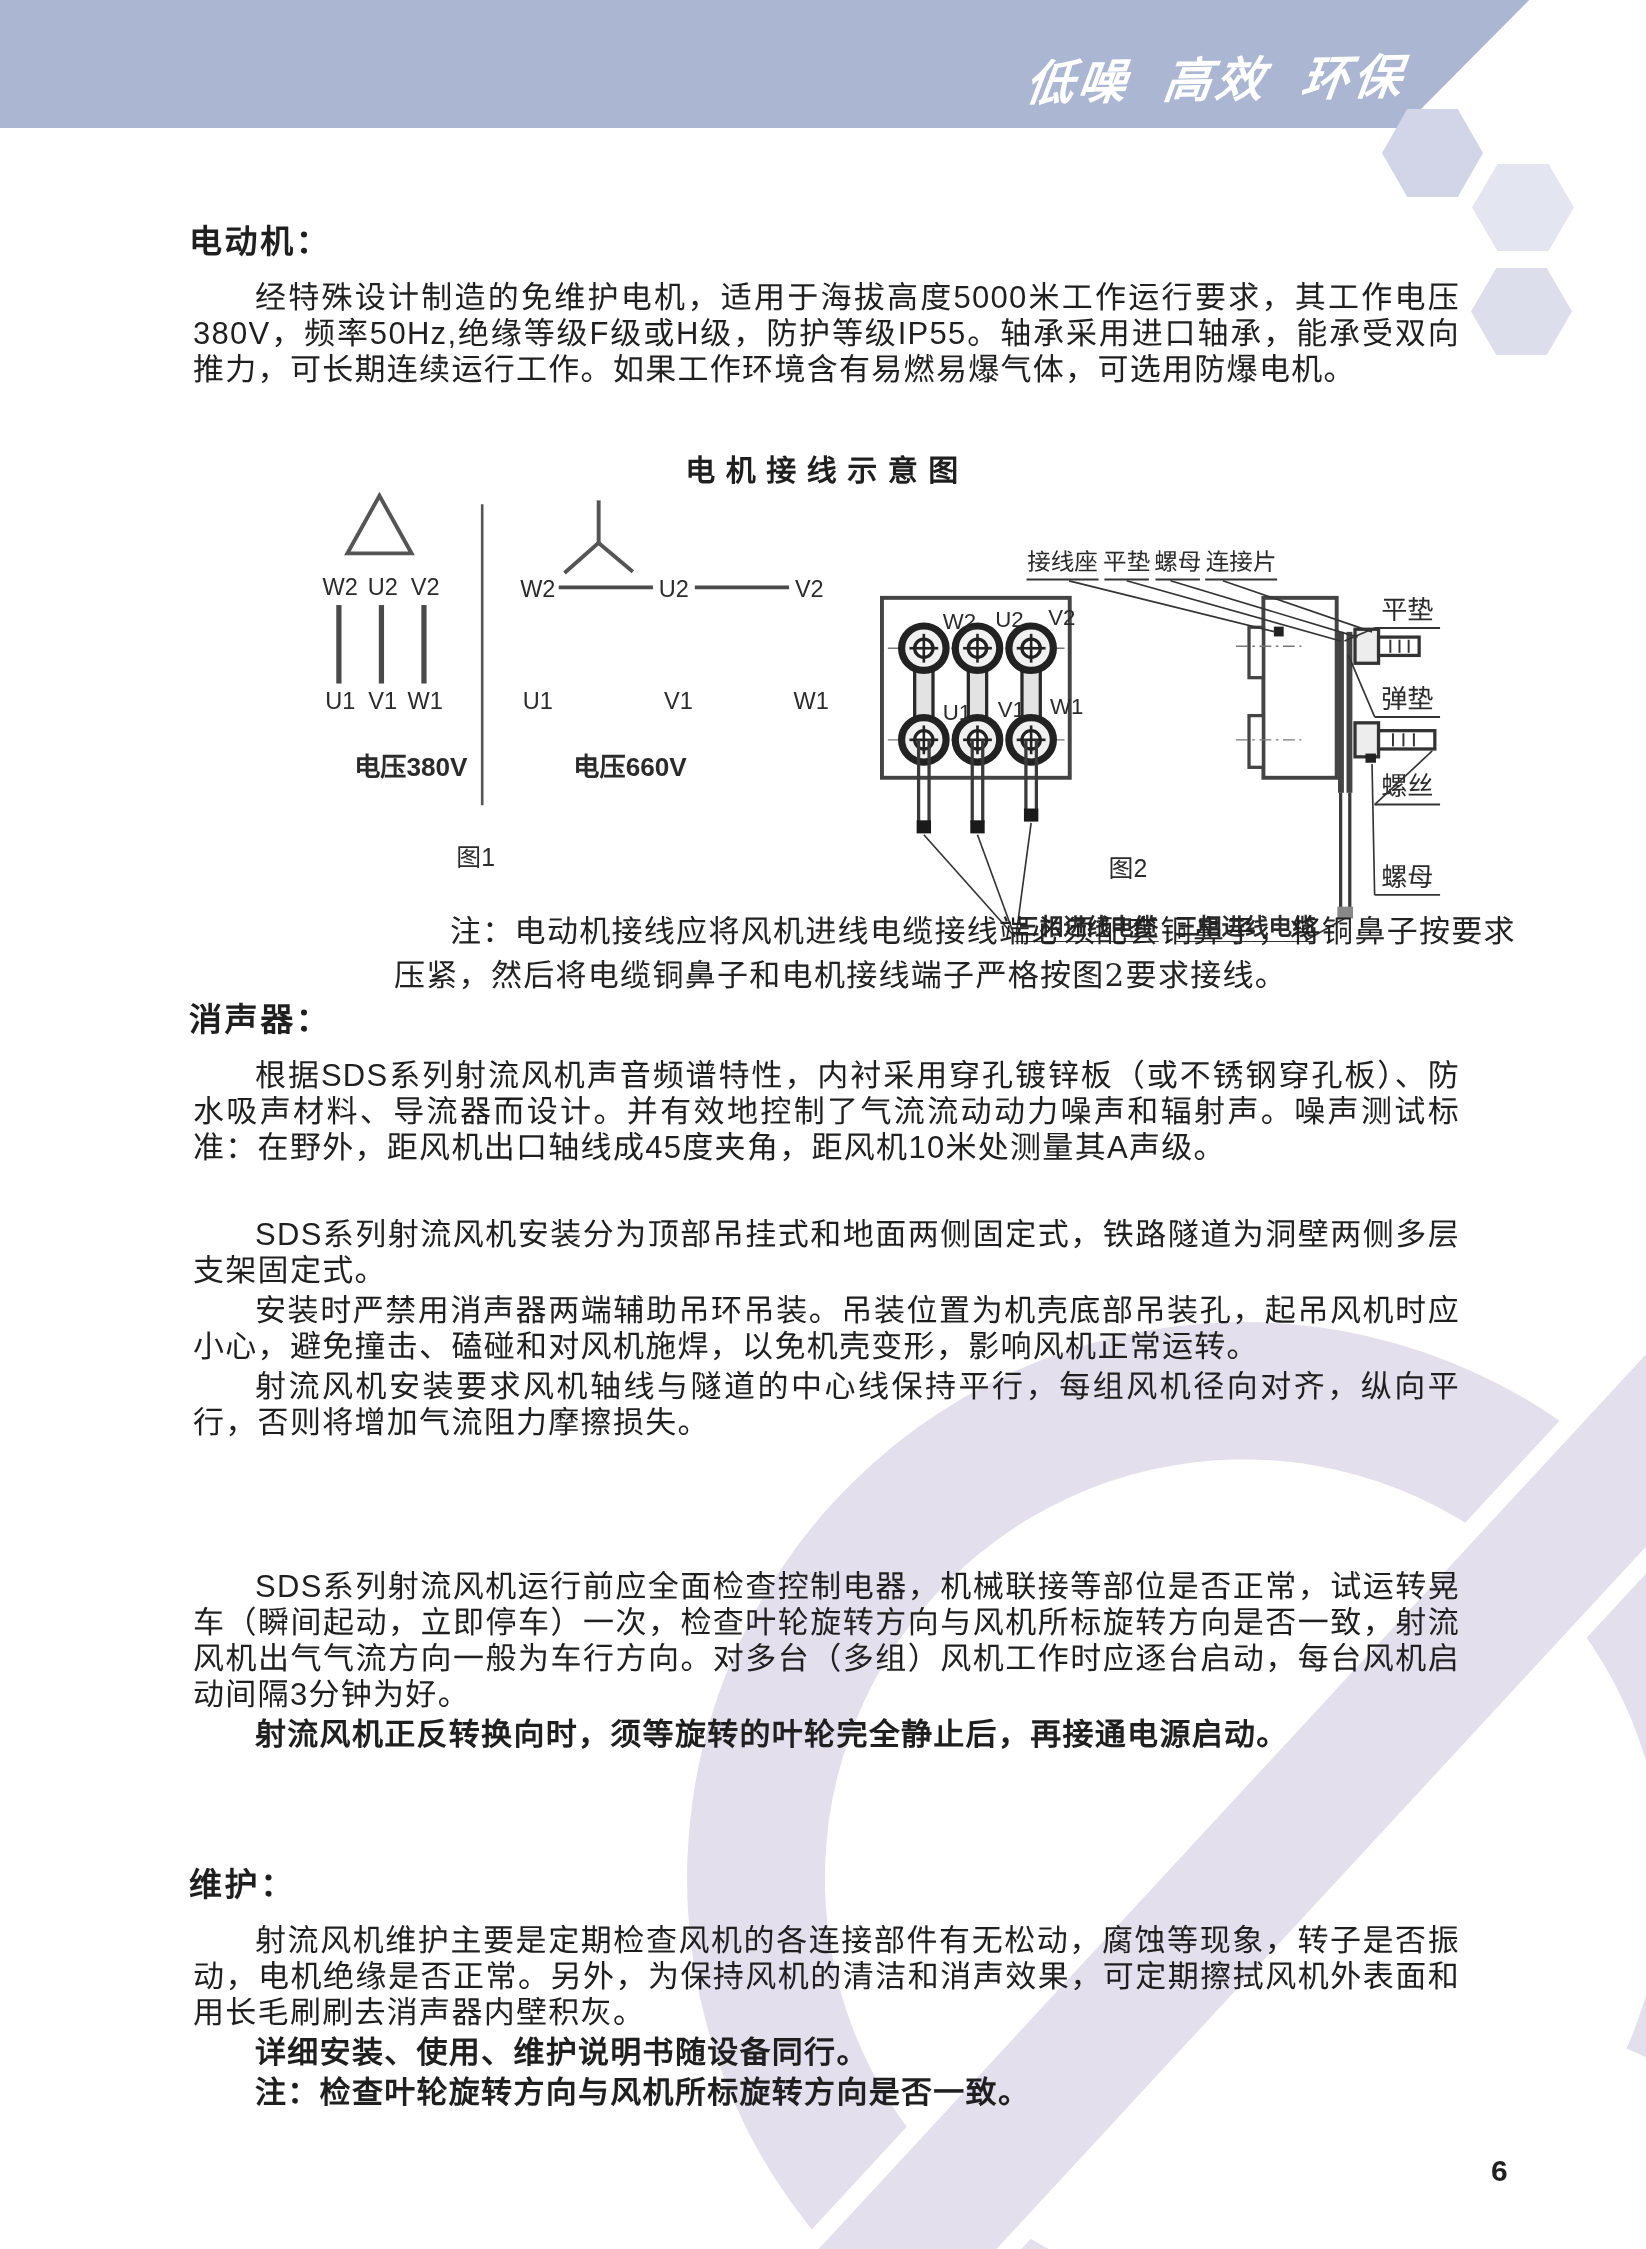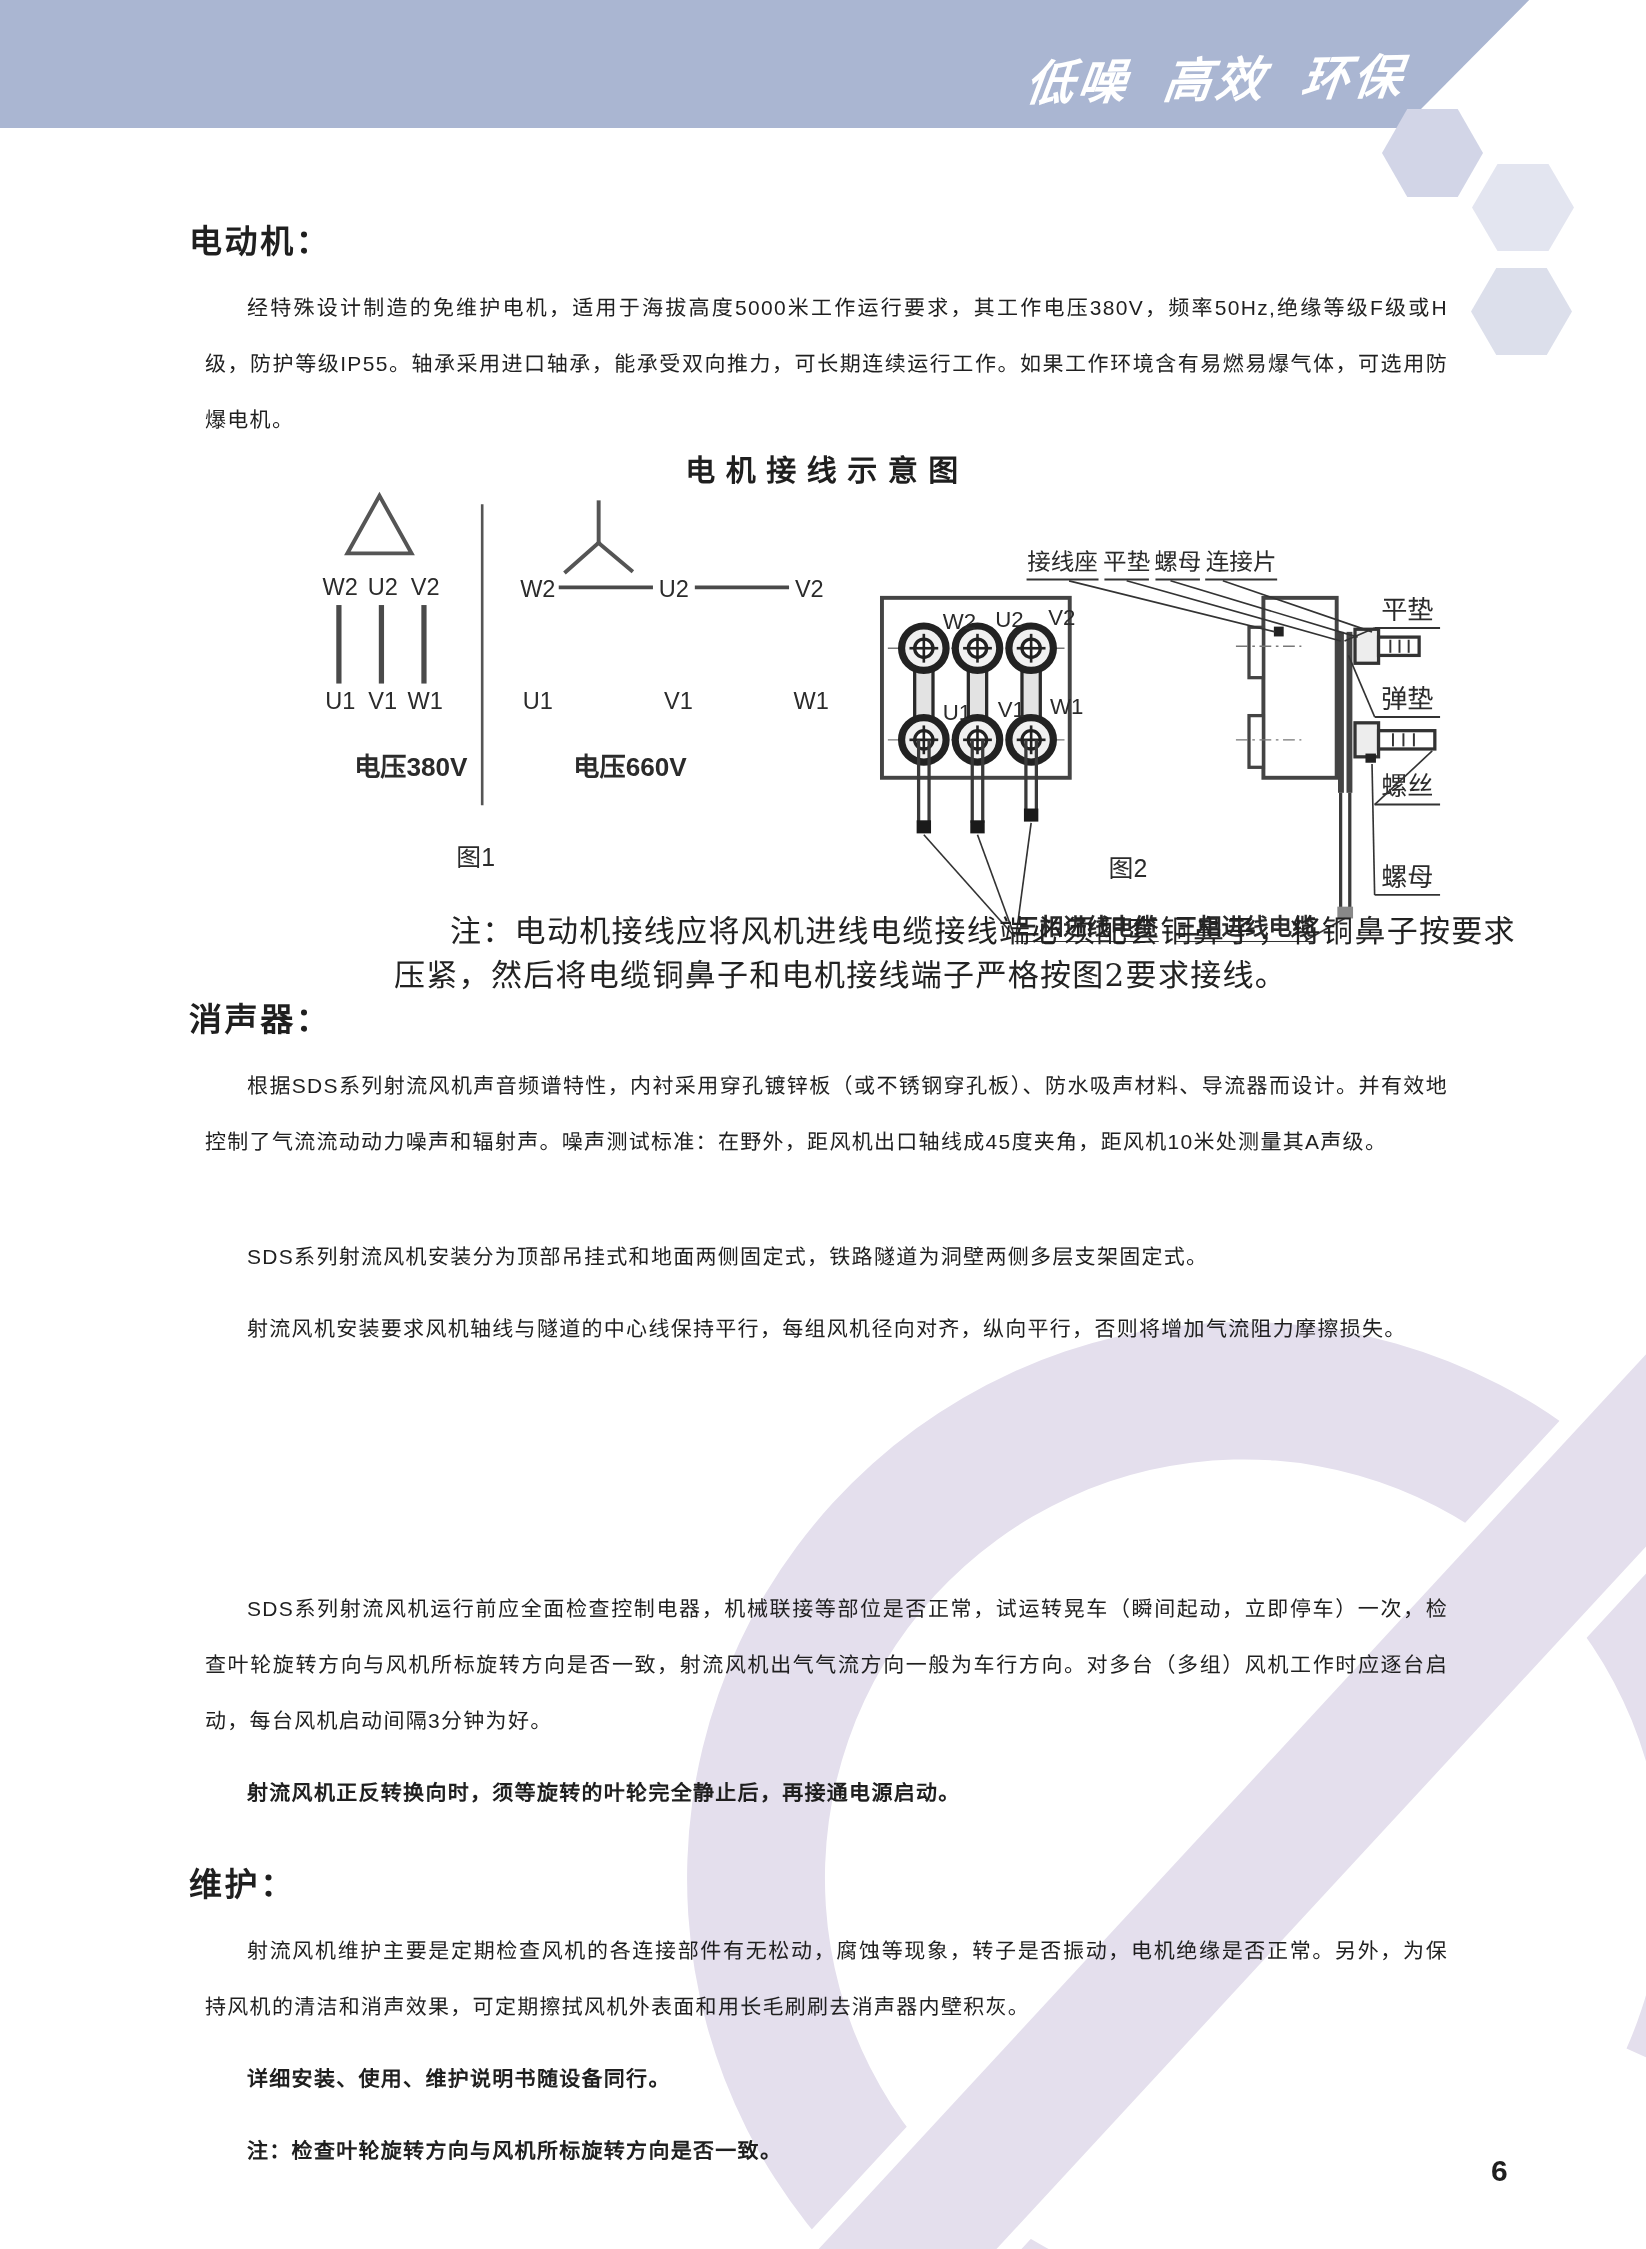--- a/index.html
+++ b/index.html
@@ -20,21 +20,21 @@
   }
   .hex{position:absolute;z-index:1;clip-path:polygon(25% 0,75% 0,100% 50%,75% 100%,25% 100%,0 50%);}
   .hex1{left:1382px;top:109px;width:101px;height:88px;background:#d2d5e7;z-index:3;}
   .hex2{left:1472px;top:164px;width:102px;height:87px;background:#e3e5f0;}
   .hex3{left:1471px;top:268px;width:101px;height:87px;background:#dcdfeb;}
   
   .watermark{position:absolute;left:0;top:0;width:1647px;height:2250px;z-index:0;}
   
   .sec{position:absolute;left:189px;width:1275px;z-index:4;}
   .sec h2{font-size:33px;font-weight:bold;margin:0 0 17px 0;letter-spacing:2.6px;line-height:42px;}
-  .sec p{margin:16px;font-size:21px;line-height:56px;text-align:justify;text-justify:inter-character;
+  .sec p{margin:4px;font-size:31px;line-height:36px;text-align:justify;text-justify:inter-character;
          text-indent:2em;letter-spacing:1.3px;}
   .sec p.bold{font-weight:bold;}
   #sec-motor{top:221px;}
   #sec-silencer{top:999px;}
   #sec-install{top:1213px;}
   #sec-operation{top:1565px;}
   #sec-maintenance{top:1864px;}
   
   .fig-title{
     position:absolute;left:189px;top:446px;width:1276px;z-index:4;text-align:center;
@@ -277,20 +277,21 @@
 <div class="fig-note" id="note-line1">注：电动机接线应将风机进线电缆接线端必须配套铜鼻子，将铜鼻子按要求</div>
 <div class="fig-note" id="note-line2">压紧，然后将电缆铜鼻子和电机接线端子严格按图2要求接线。</div>
 
 <div class="sec" id="sec-silencer">
   <h2>消声器：</h2>
   <p>根据SDS系列射流风机声音频谱特性，内衬采用穿孔镀锌板（或不锈钢穿孔板）、防水吸声材料、导流器而设计。并有效地控制了气流流动动力噪声和辐射声。噪声测试标准：在野外，距风机出口轴线成45度夹角，距风机10米处测量其A声级。</p>
 </div>
 
 <div class="sec" id="sec-install">
   <p>SDS系列射流风机安装分为顶部吊挂式和地面两侧固定式，铁路隧道为洞壁两侧多层支架固定式。</p>
+  <p>安装时严禁用消声器两端辅助吊环吊装。吊装位置为机壳底部吊装孔，起吊风机时应小心，避免撞击、磕碰和对风机施焊，以免机壳变形，影响风机正常运转。</p>
   <p>射流风机安装要求风机轴线与隧道的中心线保持平行，每组风机径向对齐，纵向平行，否则将增加气流阻力摩擦损失。</p>
 </div>
 
 <div class="sec" id="sec-operation">
   <p>SDS系列射流风机运行前应全面检查控制电器，机械联接等部位是否正常，试运转晃车（瞬间起动，立即停车）一次，检查叶轮旋转方向与风机所标旋转方向是否一致，射流风机出气气流方向一般为车行方向。对多台（多组）风机工作时应逐台启动，每台风机启动间隔3分钟为好。</p>
   <p class="bold">射流风机正反转换向时，须等旋转的叶轮完全静止后，再接通电源启动。</p>
 </div>
 
 <div class="sec" id="sec-maintenance">
   <h2>维护：</h2>

